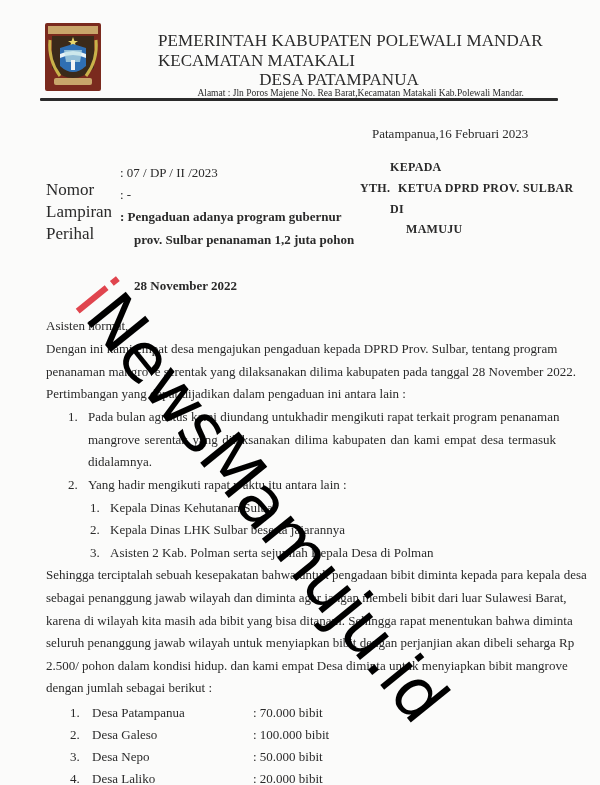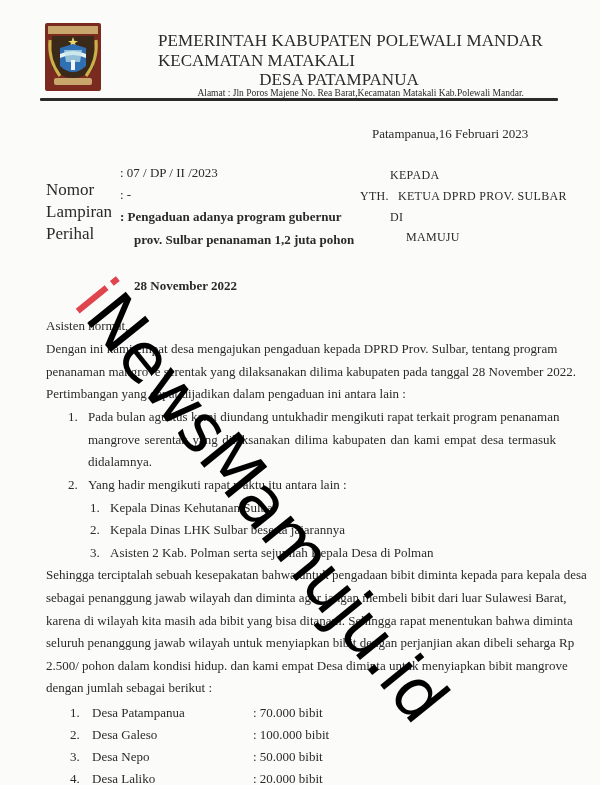--- a/index.html
+++ b/index.html
@@ -20,21 +20,21 @@
   .alamat { left: 156px; top: 88px; width: 368px; text-align: right; font-size: 9.5px; }
   .rule { position: absolute; left: 40px; top: 98px; width: 518px; height: 3px; background: #2b2b2b; border-radius: 1px; }
 
   .date { left: 372px; top: 126px; font-size: 13px; }
 
   .meta-label { left: 46px; font-size: 17px; margin-top: 15px; }
   .meta-val { left: 120px; font-size: 13px; }
   .bold { font-weight: bold; }
   .perihal-cont { left: 134px; font-size: 13px; font-weight: bold; }
 
-  .to { font-size: 12px; font-weight: normal; letter-spacing: 0.3px; margin-top: 8px; }
+  .to { font-size: 12px; font-weight: bold; letter-spacing: 0.3px; }
 
   .body-text { font-size: 13px; }
   .just { position: absolute; left: 46px; width: 510px; font-size: 13px; text-align: justify; text-align-last: justify; white-space: nowrap; }
 
   
   .wm {
     position: absolute; left: 116px; top: 268px;
     transform-origin: 0 0; transform: rotate(51deg);
     font-family: "DejaVu Sans", "Liberation Sans", sans-serif;
     font-size: 68px; color: #000; letter-spacing: -1px;

